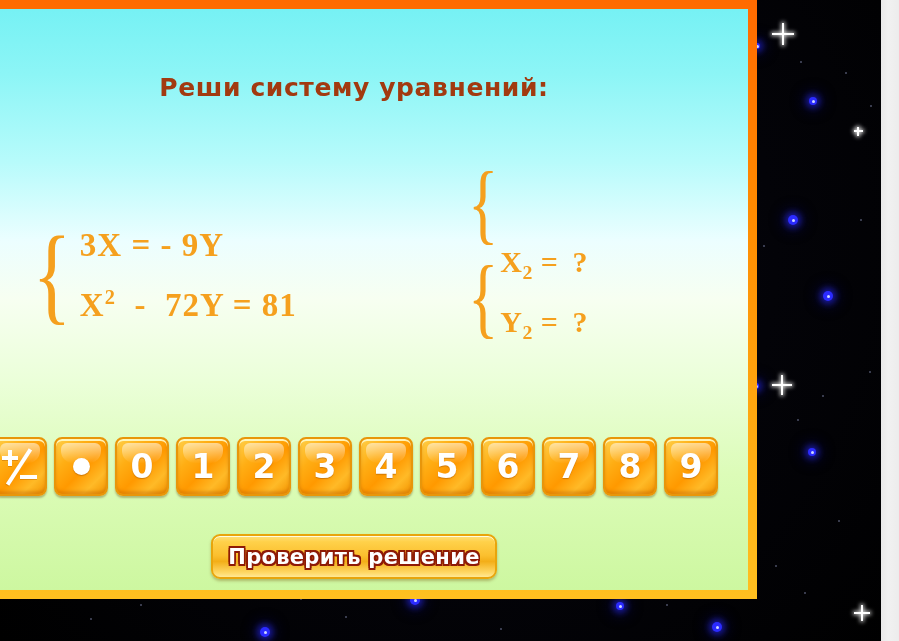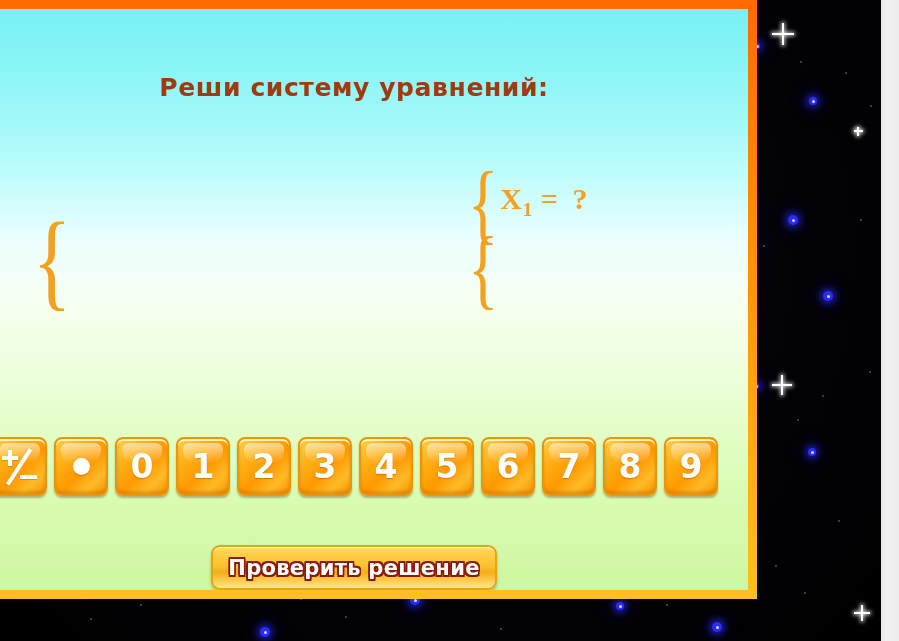--- a/index.html
+++ b/index.html
@@ -226,21 +226,21 @@
   .key-pm .m-h { left: 20px; top: 27px; width: 17px; height: 4px; }
   .key-pm .sl {
     left: 17px; top: -2px; width: 4px; height: 42px;
     transform: rotate(33deg);
     transform-origin: center;
   }
 
   
   .check-btn {
     position: absolute;
-    left: 211px; top: 536px;
+    left: 211px; top: 525px;
     width: 286px; height: 45px;
     border-radius: 9px;
     background: linear-gradient(to bottom, #ffe07a 0%, #ffd14a 14%, #fbbf2e 48%, #f3ae18 62%, #ffd968 90%, #ffe896 100%);
     border: 2px solid #e8a50c;
     box-sizing: border-box;
     display: flex;
     align-items: center;
     justify-content: center;
     box-shadow: 0 2px 3px rgba(110,70,0,0.35), inset 0 1px 0 rgba(255,255,235,0.9);
     cursor: pointer;
@@ -320,33 +320,40 @@
   <div class="right-strip"></div>
 
   <div class="slide">
     <div class="slide-frame">
       <div class="slide-inner">
 
         <div class="title">Реши систему уравнений:</div>
 
         <div class="sys-left">
           <div class="brace eq-math">{</div>
+          <div class="rows">
+            <div class="row eq-math">3X = - 9Y</div>
+            <div class="row eq-math"><span>X</span><sup class="pw">2</sup><span>  -  72Y = 81</span></div>
+          </div>
         </div>
 
         <div class="sys-right">
 
           <div class="pair">
             <div class="brace eq-math">{</div>
             <div class="rows">
-              <div class="row eq-math"><span>X</span><sub class="ix">1</sub> <span>=</span><span class="qm">?</span></div>
             </div>
           </div>
 
           <div class="pair">
             <div class="brace eq-math">{</div>
+            <div class="rows">
+              <div class="row eq-math"><span>X</span><sub class="ix">2</sub> <span>=</span><span class="qm">?</span></div>
+              <div class="row eq-math"><span>Y</span><sub class="ix">2</sub> <span>=</span><span class="qm">?</span></div>
+            </div>
           </div>
 
         </div>
 
         <div class="keypad" id="keypad">
             <div class="key">
               <span class="key-pm">
                 <i class="p-h"></i>
                 <i class="p-v"></i>
                 <i class="sl"></i>

